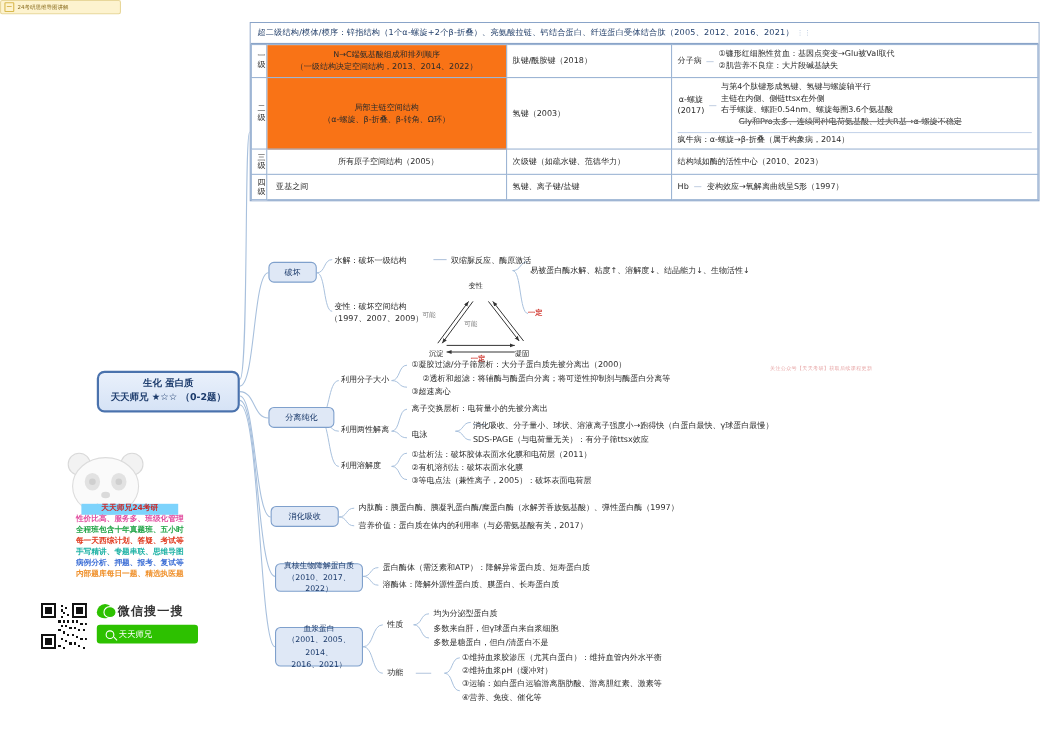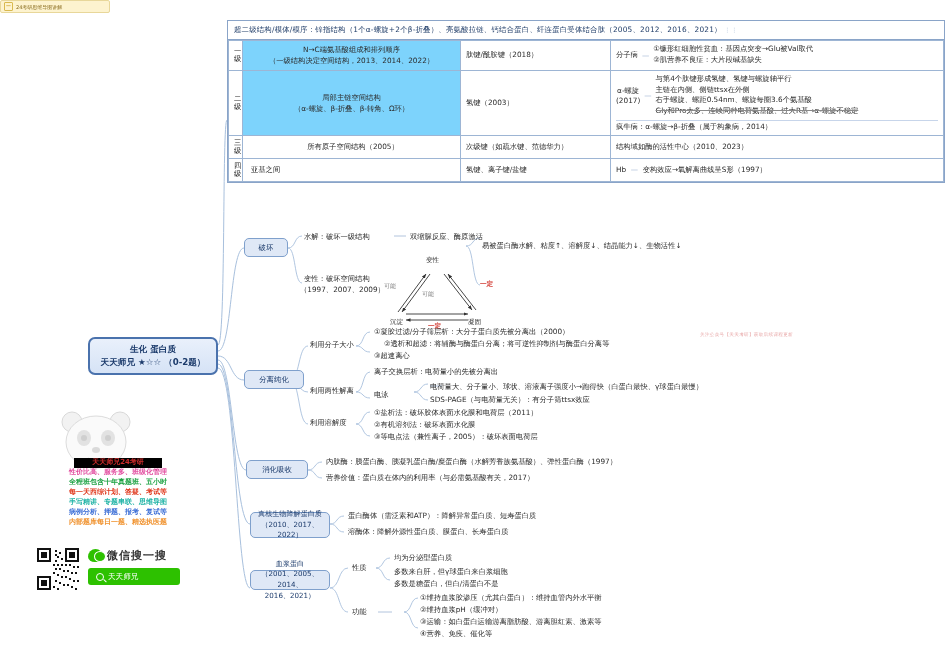--- a/index.html
+++ b/index.html
@@ -28,29 +28,29 @@
     border:1px solid #9db5d4;vertical-align:middle;
     padding:3px 5px;font-weight:normal;font-size:7.3px;color:#2b2b2b;
   }
   .col-lv{width:14px;text-align:center;background:#ffffff;color:#5b7fb3;font-size:4.6px;line-height:1.1;padding:1px;margin-top:36px;}
   .col-a{width:218px;text-align:center;}
   .col-b{width:150px;}
   .col-c{}
   .hdrrow td{background:#e8eef8;text-align:center;font-size:7.4px;color:#23395e;}
   .hdrrow td.col-lv{background:#ffffff;border-top:none;border-left:none;}
   .hdrrow td.col-c{background:#ffffff;border:none;border-bottom:1px solid #9db5d4;text-align:right;}
-  .blue-cell{background:#7dd3fc;}
+  .blue-cell{background:#f97316;}
   .c-title{font-size:7.4px;color:#23395e;}
   .mark{font-size:8.6px;color:#1a1a1a;font-weight:600;letter-spacing:.4px;}
   .two-line{line-height:1.55;}
   .subgrid{display:flex;align-items:center;gap:4px;}
   .subgrid .kk{white-space:nowrap;color:#2b2b2b;}
   .dash{color:#9ab0cf;}
   .lst{line-height:1.5;}
-  .strike{text-decoration:line-through;text-decoration-color:#8a8a8a;}
+  .strike{text-decoration:line-through;text-decoration-color:#8a8a8a;margin-left:16px;}
   .sep-note{border-top:1px solid #c7d5ea;margin-top:3px;padding-top:1px;}
 
   
   .node{
     position:absolute;box-sizing:border-box;
     border:1px solid #7fa0cc;border-radius:5px;
     background:#dfe8f6;color:#1b3a6b;
     text-align:center;font-size:7.4px;line-height:1.5;
     display:flex;align-items:center;justify-content:center;
   }
@@ -74,21 +74,21 @@
 
   
   #denat{position:absolute;left:372px;top:256px;width:140px;height:74px;}
   #denat .lb{position:absolute;font-size:6.6px;color:#2b2b2b;}
   #denat .red{color:#d23b33;font-weight:bold;}
   #denat .gry{color:#7d7d7d;font-size:6px;}
 
   
   #promo{position:absolute;left:38px;top:458px;width:160px;text-align:center;}
   #promo div{line-height:1.42;font-size:7px;font-weight:bold;white-space:nowrap;}
-  .p-ttl{color:#c92b2b;background:#000000;display:inline-block;padding:0 18px;}
+  .p-ttl{color:#c92b2b;background:#7dd3fc;display:inline-block;padding:0 18px;}
   .p1{color:#e24fa0;}
   .p2{color:#1fa345;}
   .p3{color:#e03a1f;}
   .p4{color:#20b3a6;}
   .p5{color:#3d6fd6;}
   .p6{color:#f0922e;}
 
   #qr{position:absolute;left:37px;top:548px;width:42px;height:42px;}
   #wx-row{position:absolute;left:88px;top:548px;display:flex;align-items:center;gap:4px;}
   #wx-icon{width:15px;height:13px;border-radius:50% 50% 45% 45%/60% 60% 40% 40%;background:#2dc100;position:relative;}
@@ -286,21 +286,21 @@
   <span>分离纯化</span>
 </div>
 <div class="txt" style="left:310px;top:339px">利用分子大小</div>
 <div class="txt" style="left:374px;top:326px">①凝胶过滤/分子筛层析：大分子蛋白质先被分离出（2000）</div>
 <div class="txt" style="left:384px;top:338px">②透析和超滤：将辅酶与酶蛋白分离；将可逆性抑制剂与酶蛋白分离等</div>
 <div class="txt" style="left:374px;top:350px">③超速离心</div>
 
 <div class="txt" style="left:310px;top:385px">利用两性解离</div>
 <div class="txt" style="left:374px;top:366px">离子交换层析：电荷量小的先被分离出</div>
 <div class="txt" style="left:374px;top:389px">电泳</div>
-<div class="txt" style="left:430px;top:381px">电荷量大、分子量小、球状、溶液离子强度小→跑得快（白蛋白最快、γ球蛋白最慢）</div>
+<div class="txt" style="left:430px;top:381px">消化吸收、分子量小、球状、溶液离子强度小→跑得快（白蛋白最快、γ球蛋白最慢）</div>
 <div class="txt" style="left:430px;top:394px">SDS-PAGE（与电荷量无关）：有分子筛ttsx效应</div>
 
 <div class="txt" style="left:310px;top:417px">利用溶解度</div>
 <div class="txt" style="left:374px;top:407px">①盐析法：破坏胶体表面水化膜和电荷层（2011）</div>
 <div class="txt" style="left:374px;top:419px">②有机溶剂法：破坏表面水化膜</div>
 <div class="txt" style="left:374px;top:431px">③等电点法（兼性离子，2005）：破坏表面电荷层</div>
 
 <div class="node" style="left:246px;top:460px;width:62px;height:19px">
   <span>消化吸收</span>
 </div>
@@ -309,21 +309,21 @@
 
 <div class="node" style="left:250px;top:512px;width:80px;height:26px;font-size:7.1px">
   <div>
     <div>真核生物降解蛋白质</div>
     <div>（2010、2017、2022）</div>
   </div>
 </div>
 <div class="txt" style="left:348px;top:510px">蛋白酶体（需泛素和ATP）：降解异常蛋白质、短寿蛋白质</div>
 <div class="txt" style="left:348px;top:526px">溶酶体：降解外源性蛋白质、膜蛋白、长寿蛋白质</div>
 
-<div class="node" style="left:250px;top:570px;width:80px;height:20px;font-size:7.1px">
+<div class="node" style="left:250px;top:570px;width:80px;height:36px;font-size:7.1px">
   <div>
     <div>血浆蛋白</div>
     <div>（2001、2005、2014、</div>
     <div>2016、2021）</div>
   </div>
 </div>
 <div class="txt" style="left:352px;top:562px">性质</div>
 <div class="txt" style="left:394px;top:552px">均为分泌型蛋白质</div>
 <div class="txt" style="left:394px;top:566px">多数来自肝，但γ球蛋白来自浆细胞</div>
 <div class="txt" style="left:394px;top:578px">多数是糖蛋白，但白/清蛋白不是</div>

